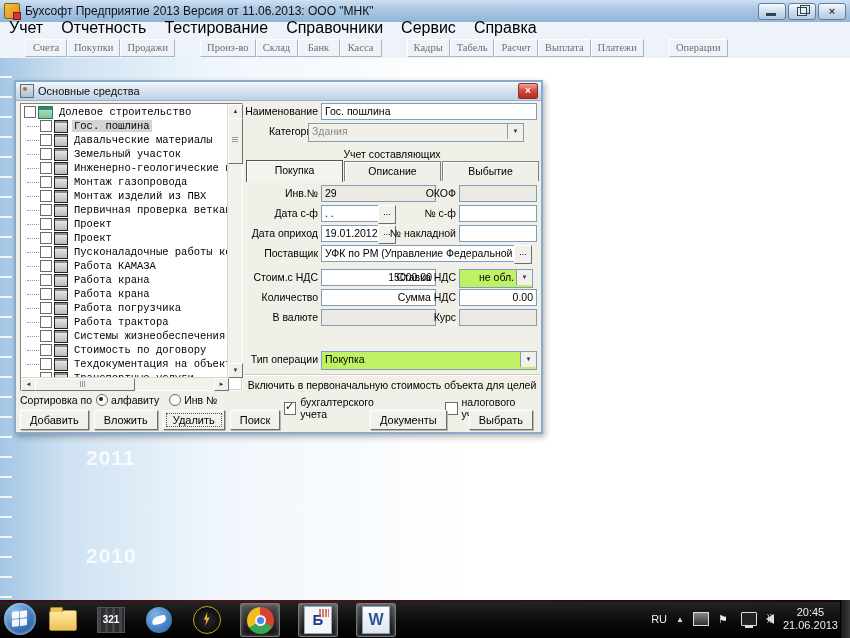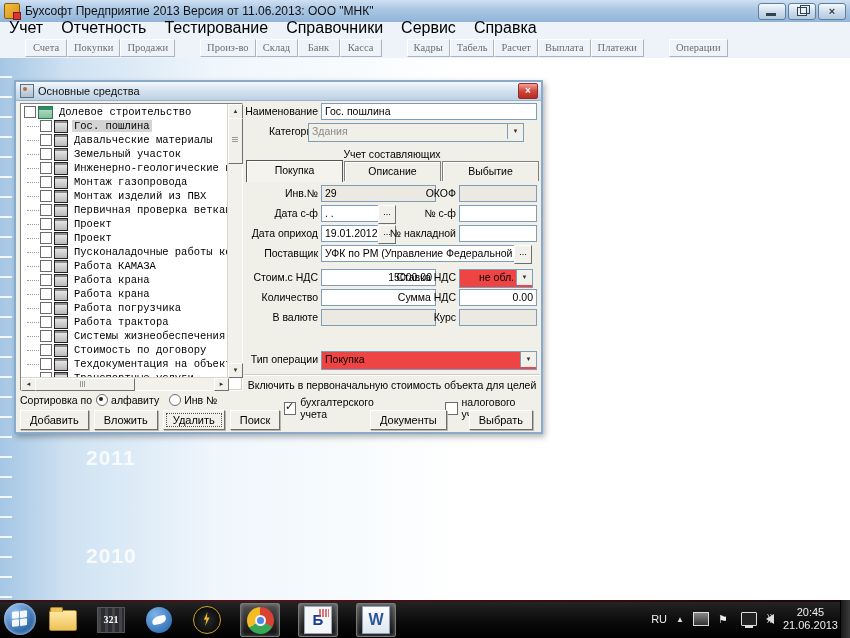--- a/index.html
+++ b/index.html
@@ -97,21 +97,21 @@
   
   .rpanel{position:absolute;left:228px;top:20px;width:328px;height:328px;font-size:10.5px;}
   .frow{position:absolute;left:0;width:296px;height:17px;}
   .flbl{position:absolute;top:2px;text-align:right;color:#000;white-space:nowrap;}
   .fin{position:absolute;top:0;height:15px;background:#fff;border:1px solid #7f9db9;
     font-size:10.5px;line-height:15px;padding:0 3px;white-space:nowrap;overflow:hidden;color:#000;}
   .fin.ro{background:#ebe9e1;}
   .fin.num{text-align:right;}
   .dotbtn{position:absolute;top:0;height:17px;width:16px;background:#f1f0ea;
     border:1px solid;border-color:#fff #6d6d6d #6d6d6d #fff;font-size:9px;line-height:13px;text-align:center;cursor:pointer;}
-  .combo{position:absolute;top:0;height:17px;background:#ef4444;border:1px solid #7f9db9;line-height:15px;
+  .combo{position:absolute;top:0;height:17px;background:#bef264;border:1px solid #7f9db9;line-height:15px;
     padding:0 18px 0 3px;white-space:nowrap;overflow:hidden;}
   .combo .arrow{position:absolute;right:0;top:0;width:15px;height:15px;background:#f1f0ea;
     border-left:1px solid #7f9db9;text-align:center;font-size:6px;line-height:15px;color:#333;cursor:pointer;}
   .combo.dis{background:#f0efe8;color:#8a8a8a;}
   .combo.num{text-align:right;}
   .sectitle{position:absolute;left:0;top:46px;width:296px;text-align:center;}
   .tabs{position:absolute;left:2px;top:59px;width:294px;height:20px;display:flex;}
   .tab{flex:1;border:1px solid #808080;border-bottom:none;background:#f0efe8;text-align:center;
     line-height:19px;box-shadow:inset 1px 1px 0 #fff;cursor:pointer;margin-right:1px;}
   .tab.on{background:#f4f3ee;font-weight:normal;border-color:#555;position:relative;top:-1px;height:21px;}
@@ -133,21 +133,21 @@
   .orb .flag{position:absolute;left:8px;top:8px;width:16px;height:16px;display:grid;
     grid-template-columns:7px 7px;grid-template-rows:7px 7px;gap:1px;transform:skewY(-6deg);}
   .orb .flag i{background:rgba(255,255,255,.92);border-radius:1px;}
   .tbicons{position:absolute;left:48px;top:2px;height:36px;display:flex;align-items:center;gap:18px;}
   .tbi{width:30px;height:30px;position:relative;display:flex;align-items:center;justify-content:center;cursor:pointer;}
   .tbi.active{border:1px solid #777;border-radius:2px;background:linear-gradient(rgba(255,255,255,.22),rgba(255,255,255,.06));
     box-shadow:inset 0 0 4px rgba(255,255,255,.35);width:38px;height:32px;}
   .ic-folder{width:26px;height:19px;background:linear-gradient(#ffe9a8,#edc256);border:1px solid #a8832a;border-radius:2px;position:relative;}
   .ic-folder::before{content:"";position:absolute;left:0;top:-4px;width:11px;height:4px;background:#edc256;border:1px solid #a8832a;border-bottom:none;border-radius:2px 2px 0 0;}
   .ic-mpc{width:26px;height:24px;background:#2b2b33;border:1px solid #555;color:#fff;font-size:10px;font-weight:bold;
-    text-align:center;line-height:24px;letter-spacing:0;background-image:repeating-linear-gradient(to right,#444 0 3px,#2b2b33 3px 7px);font-family:Liberation Serif, serif;}
+    text-align:center;line-height:24px;letter-spacing:0;background-image:repeating-linear-gradient(to right,#444 0 3px,#2b2b33 3px 7px);}
   .ic-tb{width:26px;height:26px;border-radius:50%;background:radial-gradient(circle at 35% 30%,#7db4e8,#1f5fa8);position:relative;}
   .ic-tb::after{content:"";position:absolute;left:6px;top:9px;width:14px;height:8px;background:#fff;border-radius:60% 20% 50% 20%;transform:rotate(-12deg);}
   .ic-daemon{width:26px;height:26px;border-radius:50%;background:radial-gradient(#2a2a2a,#000);border:1px solid #c9a227;position:relative;}
   .ic-daemon::after{content:"";position:absolute;left:8px;top:5px;width:9px;height:14px;background:#e8b82a;clip-path:polygon(60% 0,20% 55%,48% 55%,35% 100%,85% 40%,55% 40%);}
   .ic-chrome{width:27px;height:27px;border-radius:50%;position:relative;
     background:conic-gradient(#d94133 0 33%,#3aa757 33% 66%,#f2bc22 66% 100%);}
   .ic-chrome::after{content:"";position:absolute;left:8px;top:8px;width:11px;height:11px;border-radius:50%;
     background:#4a88e8;border:2px solid #f4f4f4;box-sizing:border-box;}
   .ic-buh{width:26px;height:26px;background:#f4f6f8;border:1px solid #9ab;position:relative;
     color:#1a3d8f;font-weight:bold;font-size:15px;text-align:center;line-height:26px;}

